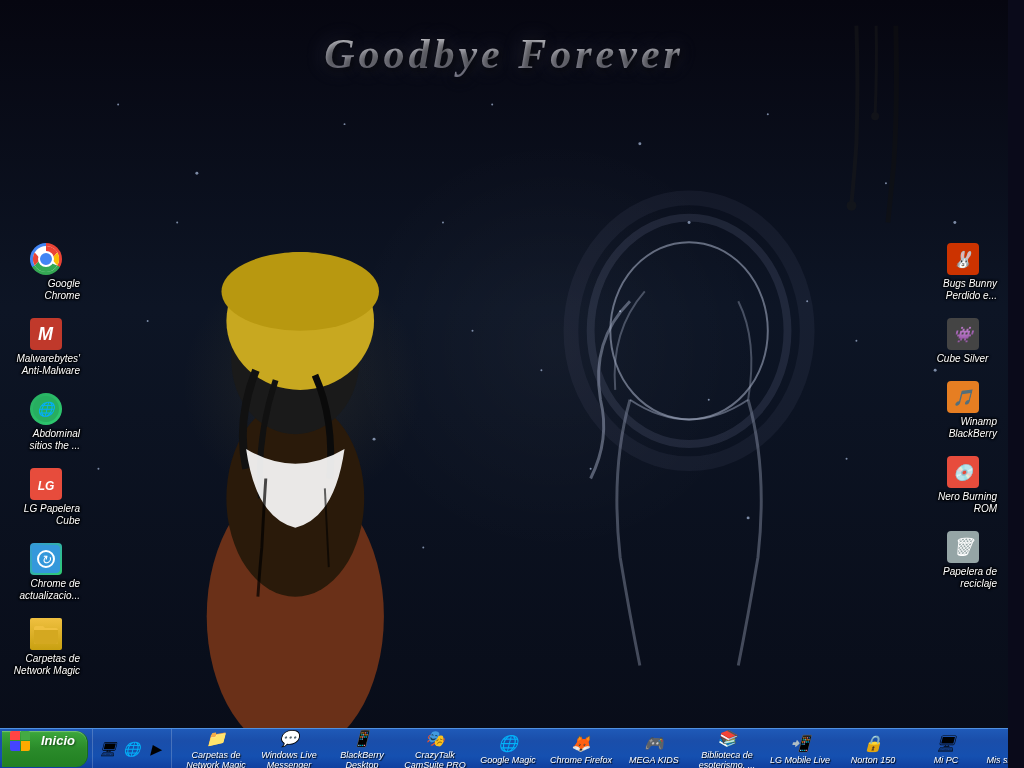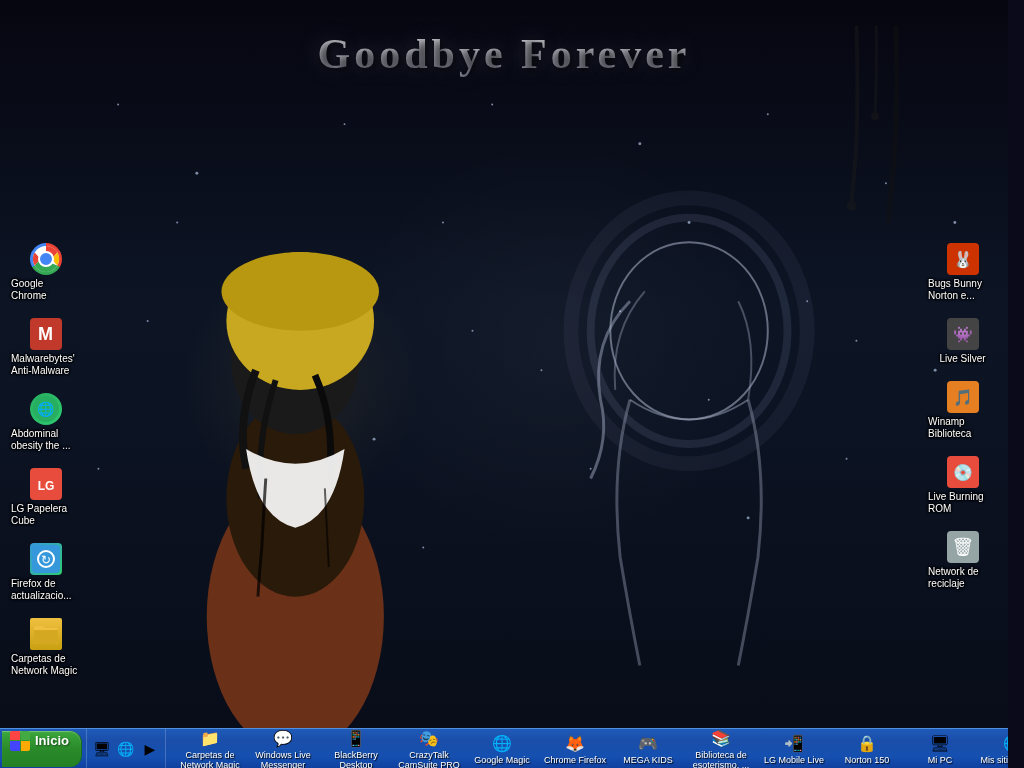--- a/index.html
+++ b/index.html
@@ -12,20 +12,21 @@
       background: #0a0a1a;
     }
 
     
     #desktop {
       width: 1008px;
       height: 768px;
       position: relative;
       background: radial-gradient(ellipse at center, #1a2040 0%, #0d1530 30%, #050a18 70%, #000008 100%);
       overflow: hidden;
+      font-style: italic;
     }
 
     
     .wallpaper-bg {
       position: absolute;
       top: 0; left: 0;
       width: 100%; height: 100%;
       background: 
         radial-gradient(ellipse 300px 300px at 55% 45%, rgba(255,255,255,0.03) 0%, transparent 70%),
         radial-gradient(ellipse 200px 200px at 30% 50%, rgba(139,120,60,0.15) 0%, transparent 60%),
@@ -88,21 +89,21 @@
       border-radius: 4px;
       display: flex;
       align-items: center;
       justify-content: center;
       font-size: 20px;
     }
 
     .icon-label {
       font-size: 10px;
       color: white;
-      text-align: left;
+      text-align: right;
       text-shadow: 1px 1px 2px black, -1px -1px 2px black, 1px -1px 2px black, -1px 1px 2px black;
       line-height: 1.2;
       max-width: 72px;
       word-wrap: break-word;
     }
 
     
     .icon-chrome { background: conic-gradient(#ea4335 0deg 120deg, #34a853 120deg 240deg, #4285f4 240deg 360deg); border-radius: 50%; position: relative; }
     .icon-chrome::after { content: ''; position: absolute; top: 50%; left: 50%; transform: translate(-50%,-50%); width: 12px; height: 12px; background: #4285f4; border-radius: 50%; border: 2px solid white; }
 
@@ -126,21 +127,21 @@
     }
 
     
     #start-button {
       height: 36px;
       padding: 0 12px 16px 8px;
       background: linear-gradient(180deg, #3ca83c 0%, #2a8a2a 50%, #228022 100%);
       border-radius: 0 12px 12px 0;
       display: flex;
       align-items: center;
-      gap: 5px;
+      gap: 11px;
       cursor: pointer;
       border-right: 1px solid #1a6a1a;
       box-shadow: inset 0 1px 1px rgba(255,255,255,0.3);
       margin-left: 2px;
     }
 
     .start-logo {
       width: 20px;
       height: 20px;
       display: grid;
@@ -334,97 +335,97 @@
         <div class="icon-img icon-malware" style="background: rgb(192, 57, 43); color: white; font-weight: bold; font-size: 18px; border-radius: 4px;">M</div>
         <div class="icon-label">Malwarebytes' Anti-Malware</div>
       </div>
       <div class="desktop-icon">
         <div class="icon-img icon-globe" style="background: linear-gradient(135deg, rgb(39, 174, 96), rgb(46, 204, 113)); border-radius: 50%;">
           <svg width="28" height="28" viewBox="0 0 28 28">
             <circle cx="14" cy="14" r="13" fill="#27ae60"></circle>
             <text x="14" y="19" text-anchor="middle" fill="white" font-size="14">🌐</text>
           </svg>
         </div>
-        <div class="icon-label">Abdominal obesity the ...</div>
+        <div class="icon-label">Abdominal sitios the ...</div>
       </div>
       <div class="desktop-icon">
         <div class="icon-img icon-globe" style="background: rgb(231, 76, 60); border-radius: 4px; align-items: center;">
           <svg width="28" height="28" viewBox="0 0 28 28">
             <rect width="28" height="28" rx="4" fill="#e74c3c"></rect>
             <text x="14" y="20" text-anchor="middle" fill="white" font-size="12" font-weight="bold">LG</text>
           </svg>
         </div>
         <div class="icon-label">LG Papelera Cube</div>
       </div>
       <div class="desktop-icon">
         <div class="icon-img icon-asesor" style="background: linear-gradient(135deg, rgb(52, 152, 219), rgb(46, 204, 113)); border-radius: 4px;">
           <svg width="28" height="28" viewBox="0 0 28 28">
             <rect width="28" height="28" rx="4" fill="#3498db"></rect>
             <circle cx="14" cy="14" r="8" fill="none" stroke="white" stroke-width="2"></circle>
             <text x="14" y="19" text-anchor="middle" fill="white" font-size="12">↻</text>
           </svg>
         </div>
-        <div class="icon-label">Firefox de actualizacio...</div>
+        <div class="icon-label">Chrome de actualizacio...</div>
       </div>
       <div class="desktop-icon">
         <div class="icon-img icon-folder" style="background: linear-gradient(rgb(240, 192, 64), rgb(200, 160, 16)); border-radius: 2px;">
           <svg width="28" height="28" viewBox="0 0 28 28">
             <path d="M2 8 Q2 6 4 6 L11 6 L13 8 L24 8 Q26 8 26 10 L26 22 Q26 24 24 24 L4 24 Q2 24 2 22 Z" fill="#f0c040"></path>
             <path d="M2 10 L26 10 L26 22 Q26 24 24 24 L4 24 Q2 24 2 22 Z" fill="#d4a820"></path>
           </svg>
         </div>
         <div class="icon-label">Carpetas de Network Magic</div>
       </div>
     </div>
 
   <div class="desktop-icons-right">
   <div class="desktop-icon">
         <div class="icon-img">
           <svg width="32" height="32" viewBox="0 0 32 32">
             <rect width="32" height="32" rx="4" fill="#cc3300"></rect>
             <text x="16" y="22" text-anchor="middle" fill="white" font-size="16">🐰</text>
           </svg>
         </div>
-        <div class="icon-label">Bugs Bunny Norton e...</div>
+        <div class="icon-label">Bugs Bunny Perdido e...</div>
       </div>
       <div class="desktop-icon">
         <div class="icon-img">
           <svg width="32" height="32" viewBox="0 0 32 32">
             <rect width="32" height="32" rx="4" fill="#444"></rect>
             <text x="16" y="22" text-anchor="middle" fill="white" font-size="16">👾</text>
           </svg>
         </div>
-        <div class="icon-label">Live Silver</div>
+        <div class="icon-label">Cube Silver</div>
       </div>
       <div class="desktop-icon">
         <div class="icon-img">
           <svg width="32" height="32" viewBox="0 0 32 32">
             <rect width="32" height="32" rx="4" fill="#e67e22"></rect>
             <text x="16" y="22" text-anchor="middle" fill="white" font-size="16">🎵</text>
           </svg>
         </div>
-        <div class="icon-label">Winamp Biblioteca</div>
+        <div class="icon-label">Winamp BlackBerry</div>
       </div>
       <div class="desktop-icon">
         <div class="icon-img">
           <svg width="32" height="32" viewBox="0 0 32 32">
             <rect width="32" height="32" rx="4" fill="#e74c3c"></rect>
             <text x="16" y="22" text-anchor="middle" fill="white" font-size="16">💿</text>
           </svg>
         </div>
-        <div class="icon-label">Live Burning ROM</div>
+        <div class="icon-label">Nero Burning ROM</div>
       </div>
       <div class="desktop-icon">
         <div class="icon-img">
           <svg width="32" height="32" viewBox="0 0 32 32">
             <rect width="32" height="32" rx="4" fill="#95a5a6"></rect>
             <text x="16" y="22" text-anchor="middle" fill="white" font-size="18">🗑</text>
           </svg>
         </div>
-        <div class="icon-label">Network de reciclaje</div>
+        <div class="icon-label">Papelera de reciclaje</div>
       </div>
     </div>
 
   <div id="taskbar">
 
     <div id="start-button">
       <div class="start-logo">
         <div></div>
           <div></div>
           <div></div>

